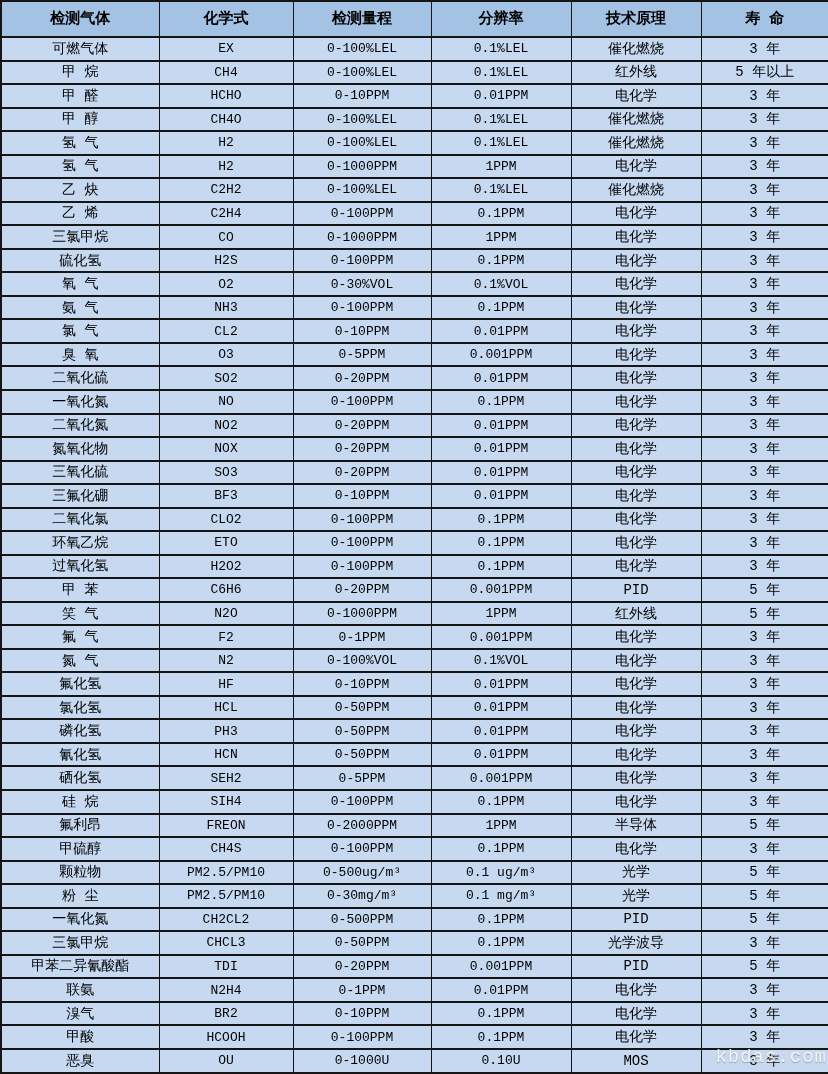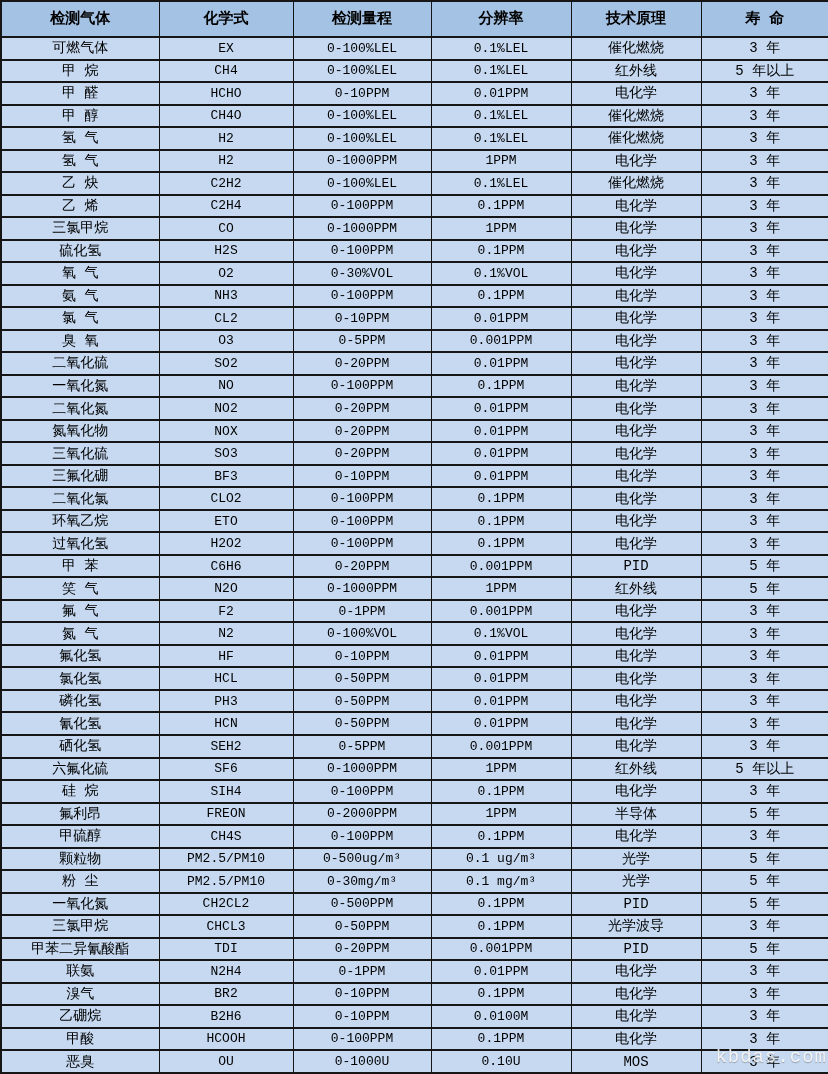--- a/index.html
+++ b/index.html
@@ -339,28 +339,20 @@
       </tr>
         <tr>
         <td class="col-gas">硒化氢</td>
         <td class="col-formula">SEH2</td>
         <td class="col-range">0-5PPM</td>
         <td class="col-resolution">0.001PPM</td>
         <td class="col-principle">电化学</td>
         <td class="col-life">3 年</td>
       </tr>
         <tr>
-        <td class="col-gas">六氟化硫</td>
-        <td class="col-formula">SF6</td>
-        <td class="col-range">0-1000PPM</td>
-        <td class="col-resolution">1PPM</td>
-        <td class="col-principle">红外线</td>
-        <td class="col-life">5 年以上</td>
-      </tr>
-        <tr>
         <td class="col-gas">硅 烷</td>
         <td class="col-formula">SIH4</td>
         <td class="col-range">0-100PPM</td>
         <td class="col-resolution">0.1PPM</td>
         <td class="col-principle">电化学</td>
         <td class="col-life">3 年</td>
       </tr>
         <tr>
         <td class="col-gas">氟利昂</td>
         <td class="col-formula">FREON</td>
@@ -423,28 +415,20 @@
         <td class="col-range">0-1PPM</td>
         <td class="col-resolution">0.01PPM</td>
         <td class="col-principle">电化学</td>
         <td class="col-life">3 年</td>
       </tr>
         <tr>
         <td class="col-gas">溴气</td>
         <td class="col-formula">BR2</td>
         <td class="col-range">0-10PPM</td>
         <td class="col-resolution">0.1PPM</td>
-        <td class="col-principle">电化学</td>
-        <td class="col-life">3 年</td>
-      </tr>
-        <tr>
-        <td class="col-gas">乙硼烷</td>
-        <td class="col-formula">B2H6</td>
-        <td class="col-range">0-10PPM</td>
-        <td class="col-resolution">0.0100M</td>
         <td class="col-principle">电化学</td>
         <td class="col-life">3 年</td>
       </tr>
         <tr>
         <td class="col-gas">甲酸</td>
         <td class="col-formula">HCOOH</td>
         <td class="col-range">0-100PPM</td>
         <td class="col-resolution">0.1PPM</td>
         <td class="col-principle">电化学</td>
         <td class="col-life">3 年</td>

